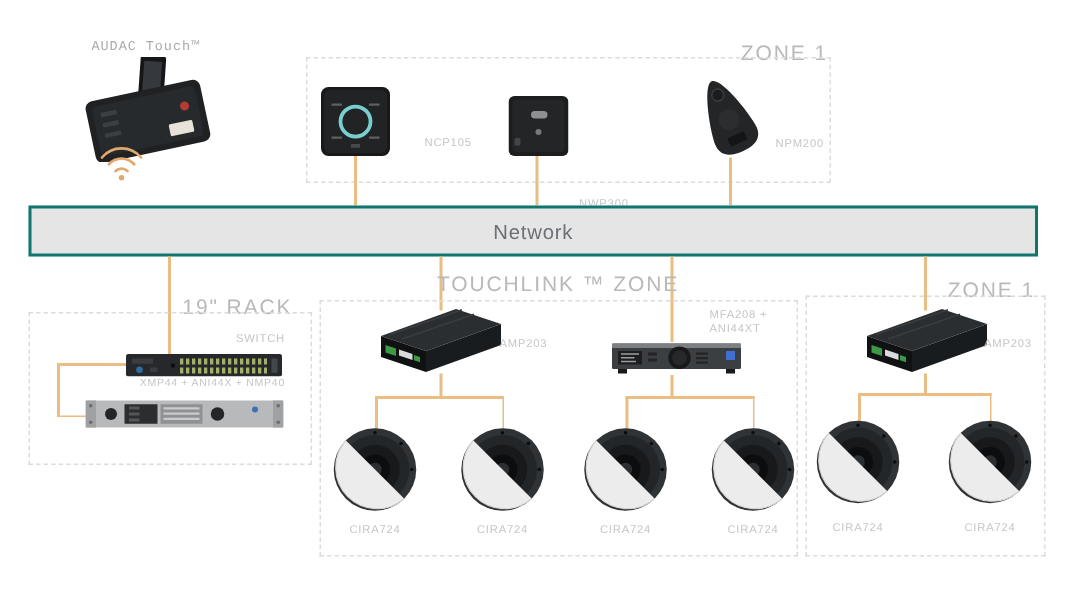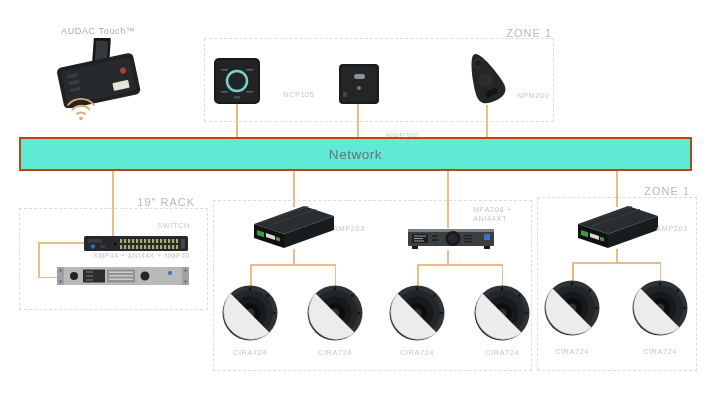--- a/index.html
+++ b/index.html
@@ -1,27 +1,27 @@
 <!DOCTYPE html>
 <html><head>
 <meta charset="utf-8">
 <style>
   html,body{margin:0;padding:0;background:#ffffff;}
   .canvas{position:relative;width:711px;height:400px;background:#ffffff;overflow:hidden;
           font-family:"Liberation Sans", sans-serif;}
   .zone-box{position:absolute;border:1px dashed #dcdcdc;background:transparent;}
-  .zl{position:absolute;font-size:11px;color:#b9b9b9;letter-spacing:.09em;white-space:nowrap;}
+  .zl{position:absolute;font-size:14px;color:#b9b9b9;letter-spacing:.09em;white-space:nowrap;}
   .dl{position:absolute;font-size:7.5px;color:#c6c6c6;letter-spacing:.07em;white-space:nowrap;}
   .tr{text-align:right;}
   .tc{text-align:center;}
   .line{position:absolute;background:#eabd85;}
   .vl{width:1.5px;}
   .hl{height:1.5px;}
   .network-bar{position:absolute;left:19px;top:137px;width:669px;height:30px;
-     background:#5eead4;border:2px solid #c2410c;display:flex;align-items:center;justify-content:center;text-align:center;}
+     background:#e5e5e5;border:2px solid #0f766e;display:flex;align-items:center;justify-content:center;text-align:center;}
   .network-bar span{font-size:13.5px;color:#6b7076;letter-spacing:.04em;}
   .dev{position:absolute;line-height:0;}
 </style>
 </head>
 <body>
 
 <div class="canvas">
 
   <svg width="0" height="0" style="position:absolute" aria-hidden="true">
     <defs>
@@ -48,21 +48,21 @@
         <polygon points="38,31 88,13 88,27 38,45" fill="#191c1e"></polygon>
         <g transform="skewY(18)">
           <rect x="11" y="23.5" width="7" height="5" fill="#3d9a44"></rect>
           <rect x="20" y="23.5" width="9" height="4" fill="#d9dadb"></rect>
           <rect x="30" y="24" width="4" height="3.5" fill="#3d9a44"></rect>
         </g>
       </symbol>
     </defs>
   </svg>
 
-  <div class="dl" style="left:61px;top:26px;font-size:9px;color:#ababab;">AUDAC Touch™</div>
+  <div class="dl" style="left:61px;top:26px;font-size:9px;color:#ababab;font-family:Liberation Mono, monospace;">AUDAC Touch™</div>
   <div class="dev" style="left:48px;top:38px;">
     <svg width="100" height="70" viewBox="0 0 100 70">
       <g transform="rotate(-12 50 40)">
         <g transform="rotate(16 58 16)">
           <rect x="50" y="0" width="17" height="31" rx="2.5" fill="#151617"></rect>
           <rect x="52.5" y="4" width="12" height="22" fill="#35383c"></rect>
         </g>
         <rect x="11" y="22" width="78" height="42" rx="5" fill="#1f2123"></rect>
         <rect x="15" y="26" width="70" height="34" rx="3" fill="#272a2c"></rect>
         <rect x="20" y="31" width="11" height="3" rx="1" fill="#3c3f42"></rect>
@@ -175,20 +175,21 @@
       <rect x="29" y="13" width="7" height="2" fill="#54575a"></rect>
       <rect x="50" y="3.5" width="28" height="13" fill="#8f9193"></rect>
       <rect x="52" y="5.5" width="24" height="1.5" fill="#c9cbcd"></rect>
       <rect x="52" y="9" width="24" height="1.5" fill="#c9cbcd"></rect>
       <rect x="52" y="12.5" width="24" height="1.5" fill="#c9cbcd"></rect>
       <circle cx="88" cy="10" r="4.5" fill="#232527"></circle>
       <circle cx="113" cy="7" r="2" fill="#3f6fb5"></circle>
     </svg>
   </div>
 
+  <div class="zl tc" style="left:287px;top:181px;width:170px;">TOUCHLINK ™ ZONE</div>
   <div class="zone-box" style="left:213px;top:200px;width:317px;height:169px;"></div>
 
   <div class="dev" style="left:246px;top:203px;">
     <svg width="92" height="50" viewBox="0 0 92 50">
         <use href="#amp"></use>
       </svg>
   </div>
   <div class="dl" style="left:333px;top:224px;">AMP203</div>
 
   <div class="dl" style="left:473px;top:205px;">MFA208 +</div>

